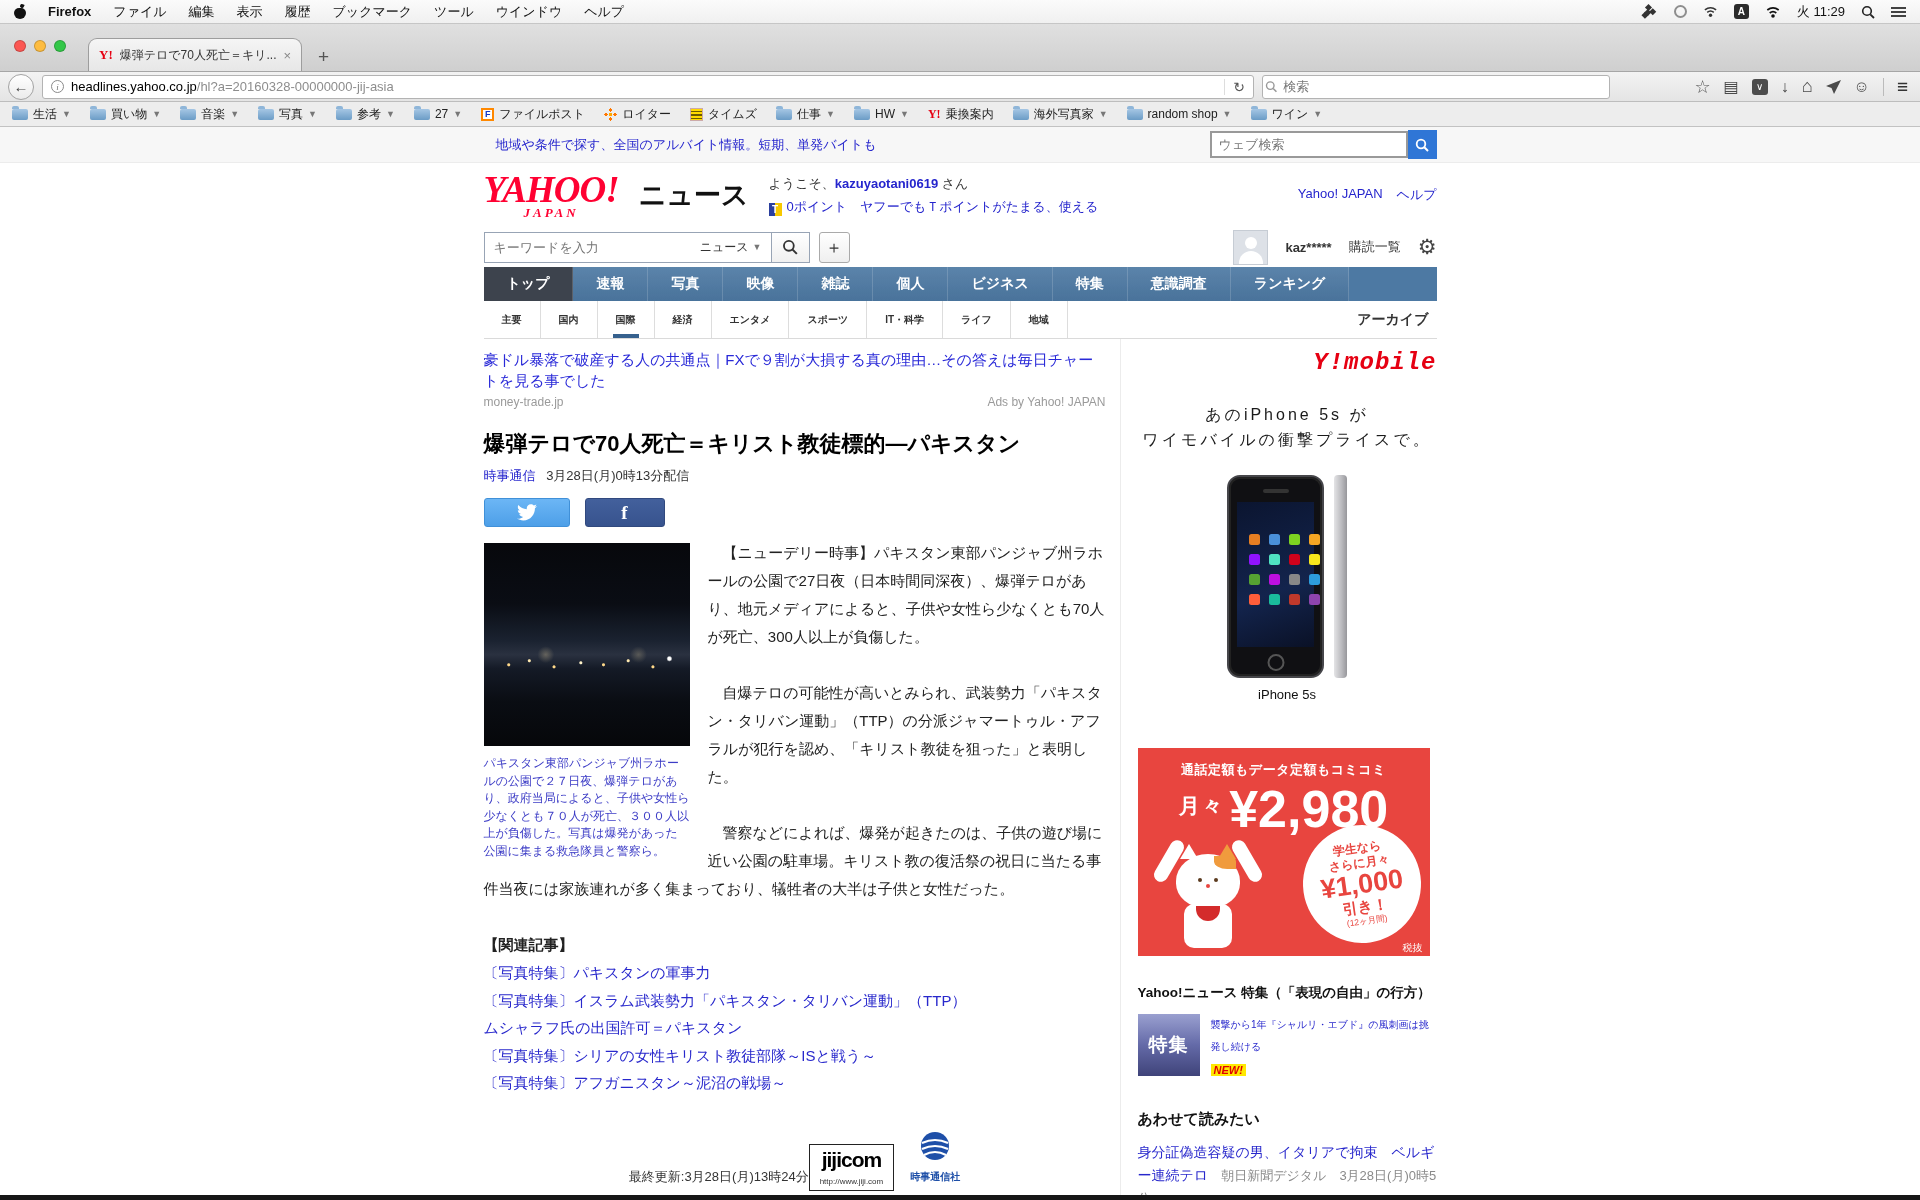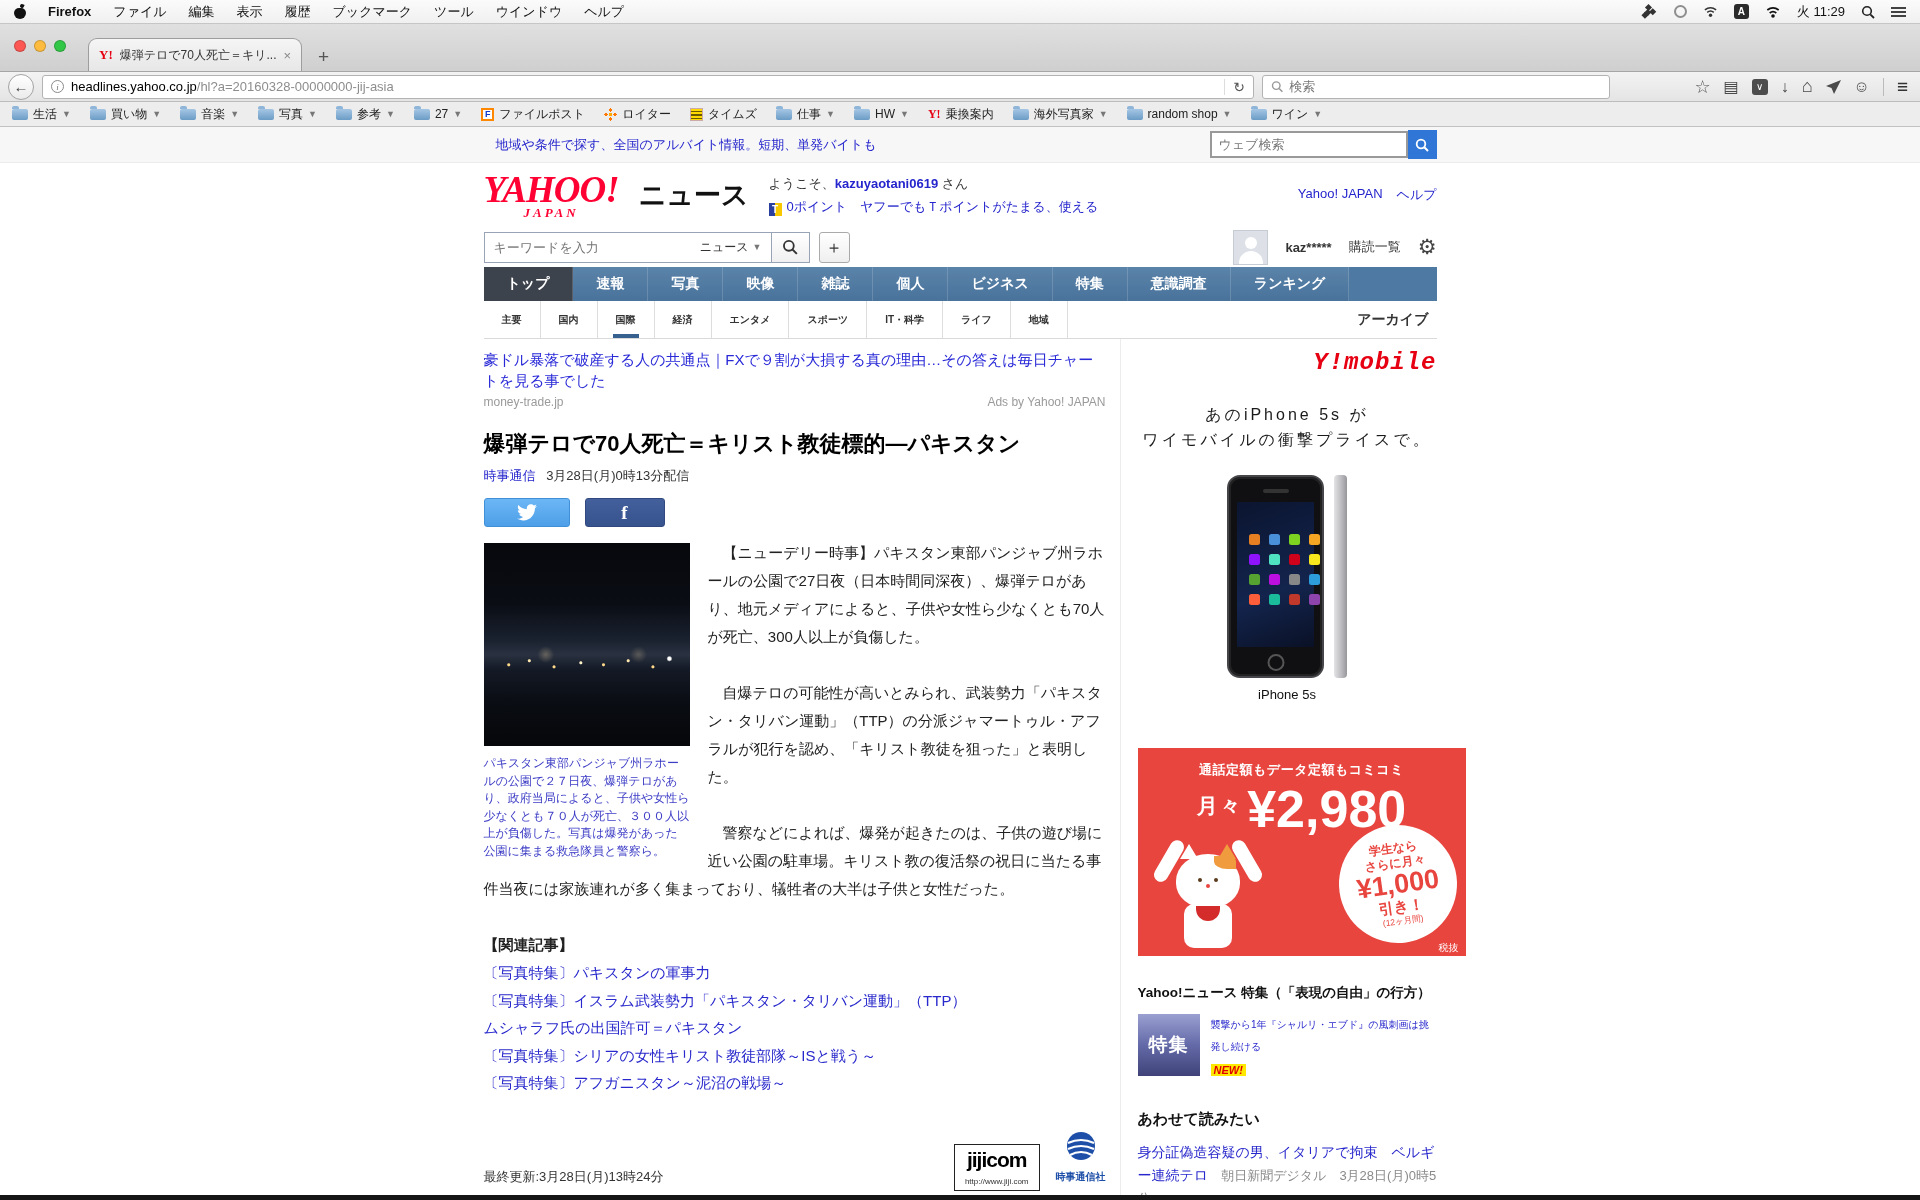--- a/index.html
+++ b/index.html
@@ -27,21 +27,21 @@
 .tabtitle{flex:1;white-space:nowrap;overflow:hidden}
 .tabclose{color:#888;font-size:13px}
 .newtab{position:absolute;left:318px;bottom:5px;font-size:19px;color:#555;line-height:1}
 
 .navbar{height:30px;background:linear-gradient(#f3f3f3,#e4e4e4);border-bottom:1px solid #bdbdbd;display:flex;align-items:center;padding:0 8px;gap:8px}
 .backbtn{width:26px;height:26px;border:1px solid #a3a3a3;border-radius:50%;background:linear-gradient(#fff,#ebebeb);display:flex;align-items:center;justify-content:center;color:#444;font-size:15px;flex:none}
 .urlfield{width:1212px;height:24px;background:#fff;border:1px solid #b3b3b3;border-radius:3px;display:flex;align-items:center;padding:0 8px;gap:7px;font-size:13px;flex:none}
 .iinfo{width:13px;height:13px;border:1px solid #8a8a8a;border-radius:50%;color:#777;font-size:9px;font-family:"Liberation Serif",serif;font-style:italic;display:flex;align-items:center;justify-content:center;flex:none}
 .uhost{color:#000}.upath{color:#8d8d8d}
 .reload{margin-left:auto;border-left:1px solid #ddd;padding-left:8px;color:#555;font-size:14px}
-.searchfield{width:348px;height:24px;background:#fff;border:1px solid #b3b3b3;border-radius:3px;display:flex;align-items:center;padding:0 8px;gap:6px;flex:none}
+.searchfield{width:348px;height:24px;background:#fff;border:1px solid #b3b3b3;border-radius:3px;display:flex;align-items:center;padding:0 2px;gap:6px;flex:none}
 .searchfield input{border:none;outline:none;font-size:13px;width:100%;color:#333;background:transparent}
 .tbicons{margin-left:auto;display:flex;align-items:center;gap:13px;color:#4a4a4a;font-size:16px;padding-right:4px}
 .tbicons .sep{width:1px;height:18px;background:#bbb}
 .shield{width:16px;height:16px;background:#4c4c4c;border-radius:3px;color:#fff;font-size:10px;display:flex;align-items:center;justify-content:center}
 .star{font-size:18px;color:#555}
 .hamb{font-size:19px;color:#333}
 
 .bmbar{height:25px;background:#ededed;border-bottom:1px solid #c2c2c2;display:flex;align-items:center;padding:0 12px;gap:19px;font-size:12px;color:#222}
 .bmitem{display:flex;align-items:center;gap:5px;white-space:nowrap}
 .folder{width:16px;height:11px;background:linear-gradient(#a5c6e4,#6b9cc6);border-radius:2px;position:relative;flex:none}
@@ -122,40 +122,40 @@
  radial-gradient(circle 2px at 70% 58%,#ffe9b0 0 1px,transparent 2px),
  radial-gradient(circle 2px at 82% 61%,#ffd98a 0 1px,transparent 2px),
  radial-gradient(circle 3px at 90% 57%,#fff 0 1.5px,transparent 3px),
  radial-gradient(circle 14px at 30% 55%,rgba(255,230,170,.28),transparent 60%),
  radial-gradient(circle 14px at 75% 55%,rgba(255,230,170,.22),transparent 60%),
  linear-gradient(180deg,#07080c 0%,#0a0d14 30%,#1a2230 48%,#2a3140 55%,#141a26 62%,#0a0d13 78%,#06070a 100%)}
 .artbody figcaption{font-size:12px;line-height:17.5px;color:#3d3dc6;margin-top:9px}
 .artbody p{margin-bottom:28px}
 .relhead{font-weight:bold;margin-bottom:0!important}
 .rellinks a{display:block;font-size:15px;line-height:27.5px;color:#2828cc}
-.artfoot{display:flex;align-items:flex-end;justify-content:space-between;margin-top:34px}
+.artfoot{display:flex;align-items:flex-end;justify-content:center;margin-top:34px}
 .lastupd{font-size:13px;color:#333}
 .logos{display:flex;align-items:flex-end;gap:16px}
 .jijicom{border:1px solid #222;background:#fff;text-align:center;padding:3px 10px 2px;line-height:1.1}
 .jijicom b{font-size:21px;color:#000;letter-spacing:-1px;display:block}
 .jijicom span{font-size:8px;color:#333}
 .jijisha{display:flex;flex-direction:column;align-items:center;gap:2px;font-size:10px;color:#1e4fa8;font-weight:bold}
 
 .ymlogo{text-align:right;font-size:24px;font-weight:bold;font-style:italic;color:#e60012;margin-top:10px;font-family:Liberation Mono, monospace;letter-spacing:1px}
 .adcopy{text-align:center;font-size:16px;color:#1a1a1a;letter-spacing:3px;margin-top:26px;line-height:25px}
 .iphonewrap{display:flex;justify-content:center;align-items:flex-end;gap:10px;margin-top:20px;height:206px}
 .iphfront{width:97px;height:203px;background:#101013;border-radius:13px;border:2px solid #46464a;position:relative;box-shadow:inset 0 0 0 2px #222}
 .iphscreen{position:absolute;left:8px;right:8px;top:25px;bottom:29px;background:linear-gradient(160deg,#0b1530,#13244d 60%,#0a1126)}
 .appdots{position:absolute;left:12px;top:32px;width:11px;height:11px;border-radius:2.5px;background:#e67e22;box-shadow:20px 0 0 #4a90d9,40px 0 0 #7ed321,60px 0 0 #f5a623,0 20px 0 #9013fe,20px 20px 0 #50e3c2,40px 20px 0 #d0021b,60px 20px 0 #f8e71c,0 40px 0 #56a332,20px 40px 0 #bd10e0,40px 40px 0 #888,60px 40px 0 #2d9cdb,0 60px 0 #ff5e3a,20px 60px 0 #1abc9c,40px 60px 0 #c0392b,60px 60px 0 #8e44ad}
 .homebtn{position:absolute;left:50%;bottom:5px;transform:translateX(-50%);width:17px;height:17px;border:2px solid #555;border-radius:50%}
 .speaker{position:absolute;left:50%;top:12px;transform:translateX(-50%);width:26px;height:4px;border-radius:2px;background:#333}
 .iphside{width:13px;height:203px;background:linear-gradient(90deg,#e4e4e6,#b9b9bd 60%,#97979b);border-radius:4px}
 .iphlabel{text-align:center;font-size:13px;color:#111;margin-top:9px}
 
-.redad{margin-top:46px;width:328px;height:208px;background:#e8453f;position:relative;color:#fff;overflow:hidden}
+.redad{margin-top:46px;width:292px;height:208px;background:#e8453f;position:relative;color:#fff;overflow:hidden}
 .ra-top{text-align:center;font-size:13px;font-weight:bold;padding-top:13px;letter-spacing:.5px}
 .ra-price{text-align:center;margin-top:0;white-space:nowrap}
 .ra-tsuki{font-size:21px;font-weight:bold;vertical-align:14px;letter-spacing:2px}
 .ra-yen{font-size:52px;font-weight:bold}
 .ra-circle{position:absolute;right:9px;bottom:13px;width:118px;height:118px;background:#fff;border-radius:50%;color:#e8453f;text-align:center;transform:rotate(-8deg);display:flex;flex-direction:column;justify-content:center;line-height:1.2;gap:0}
 .ra-circle .c1{font-size:12px;font-weight:bold}
 .ra-circle .c2{font-size:12px;font-weight:bold}
 .ra-circle .c3{font-size:27px;font-weight:bold;line-height:1.05}
 .ra-circle .c4{font-size:15px;font-weight:bold}
 .ra-circle .c5{font-size:8.5px}

